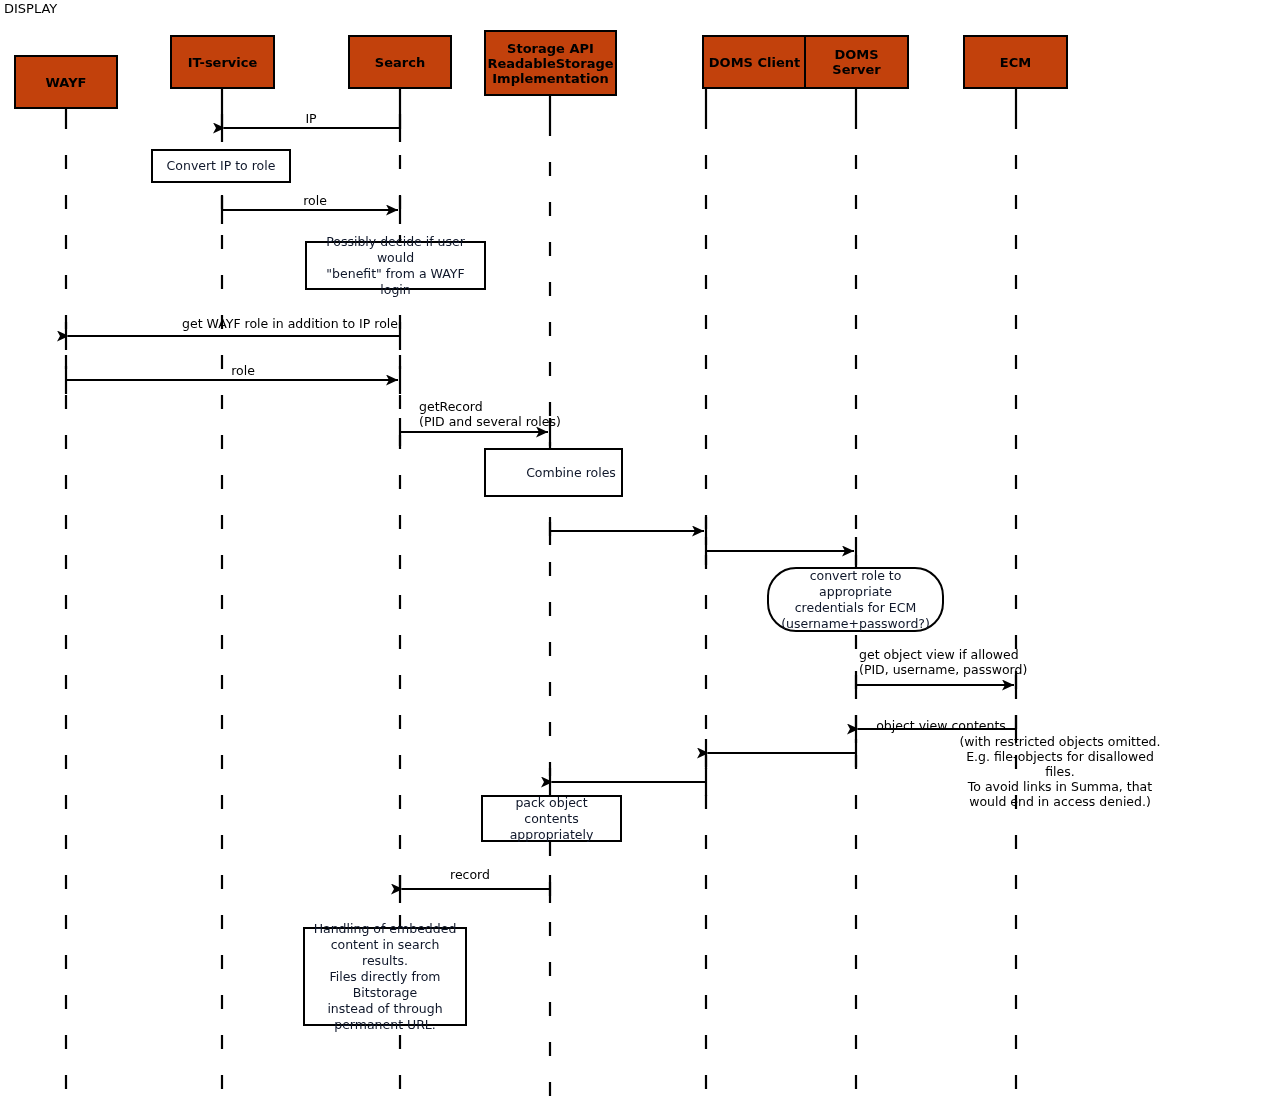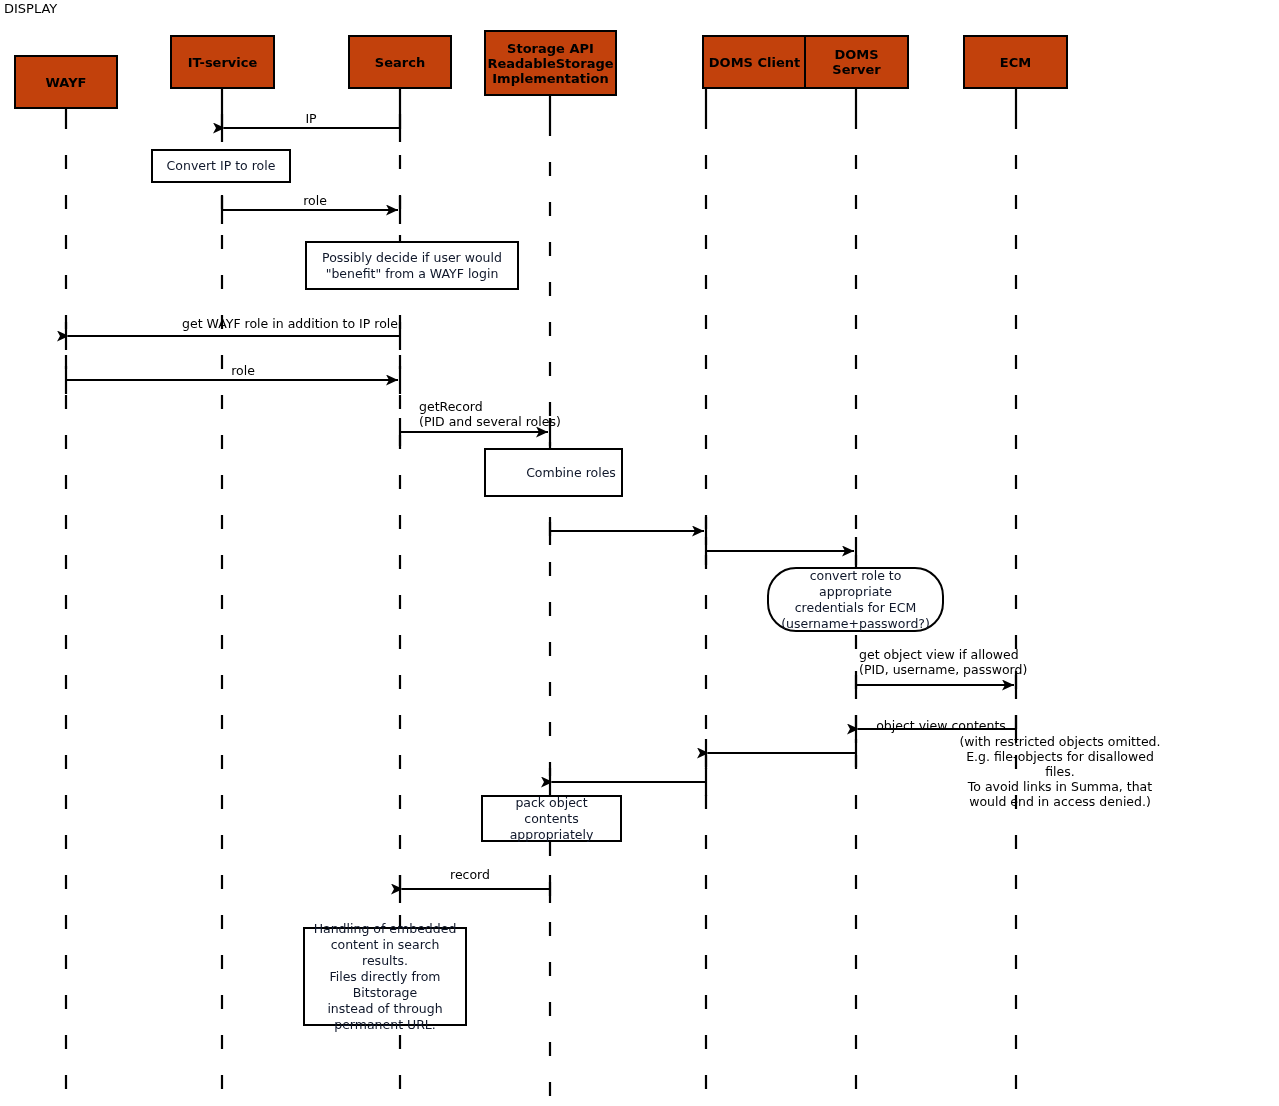--- a/index.html
+++ b/index.html
@@ -167,21 +167,21 @@
       </div>
       <div class="participant" style="left: 804px; top: 35px; width: 105px; height: 54px;">
         <span style="white-space: pre-line;">DOMS Server</span>
       </div>
       <div class="participant" style="left: 963px; top: 35px; width: 105px; height: 54px;">
         <span style="white-space: pre-line;">ECM</span>
       </div>
     </div>
   <div id="notes-layer">
       <div class="note-box" style="left: 151px; top: 149px; width: 140px; height: 34px;"><span>Convert IP to role</span></div>
-      <div class="note-box" style="left: 305px; top: 241px; width: 214px; height: 49px;"><span>Possibly decide if user would
+      <div class="note-box" style="left: 305px; top: 241px; width: 181px; height: 49px;"><span>Possibly decide if user would
 "benefit" from a WAYF login</span></div>
       <div class="note-box" style="left: 484px; top: 448px; width: 139px; height: 49px; padding-left: 35px;"><span>Combine roles</span></div>
       <div class="note-box" style="left: 767px; top: 567px; width: 177px; height: 65px; border-radius: 29px;"><span>convert role to appropriate
 credentials for ECM
 (username+password?)</span></div>
       <div class="note-box" style="left: 481px; top: 795px; width: 141px; height: 47px;"><span>pack object contents
 appropriately</span></div>
       <div class="note-box" style="left: 303px; top: 927px; width: 164px; height: 99px;"><span>Handling of embedded
 content in search results.
 Files directly from Bitstorage

